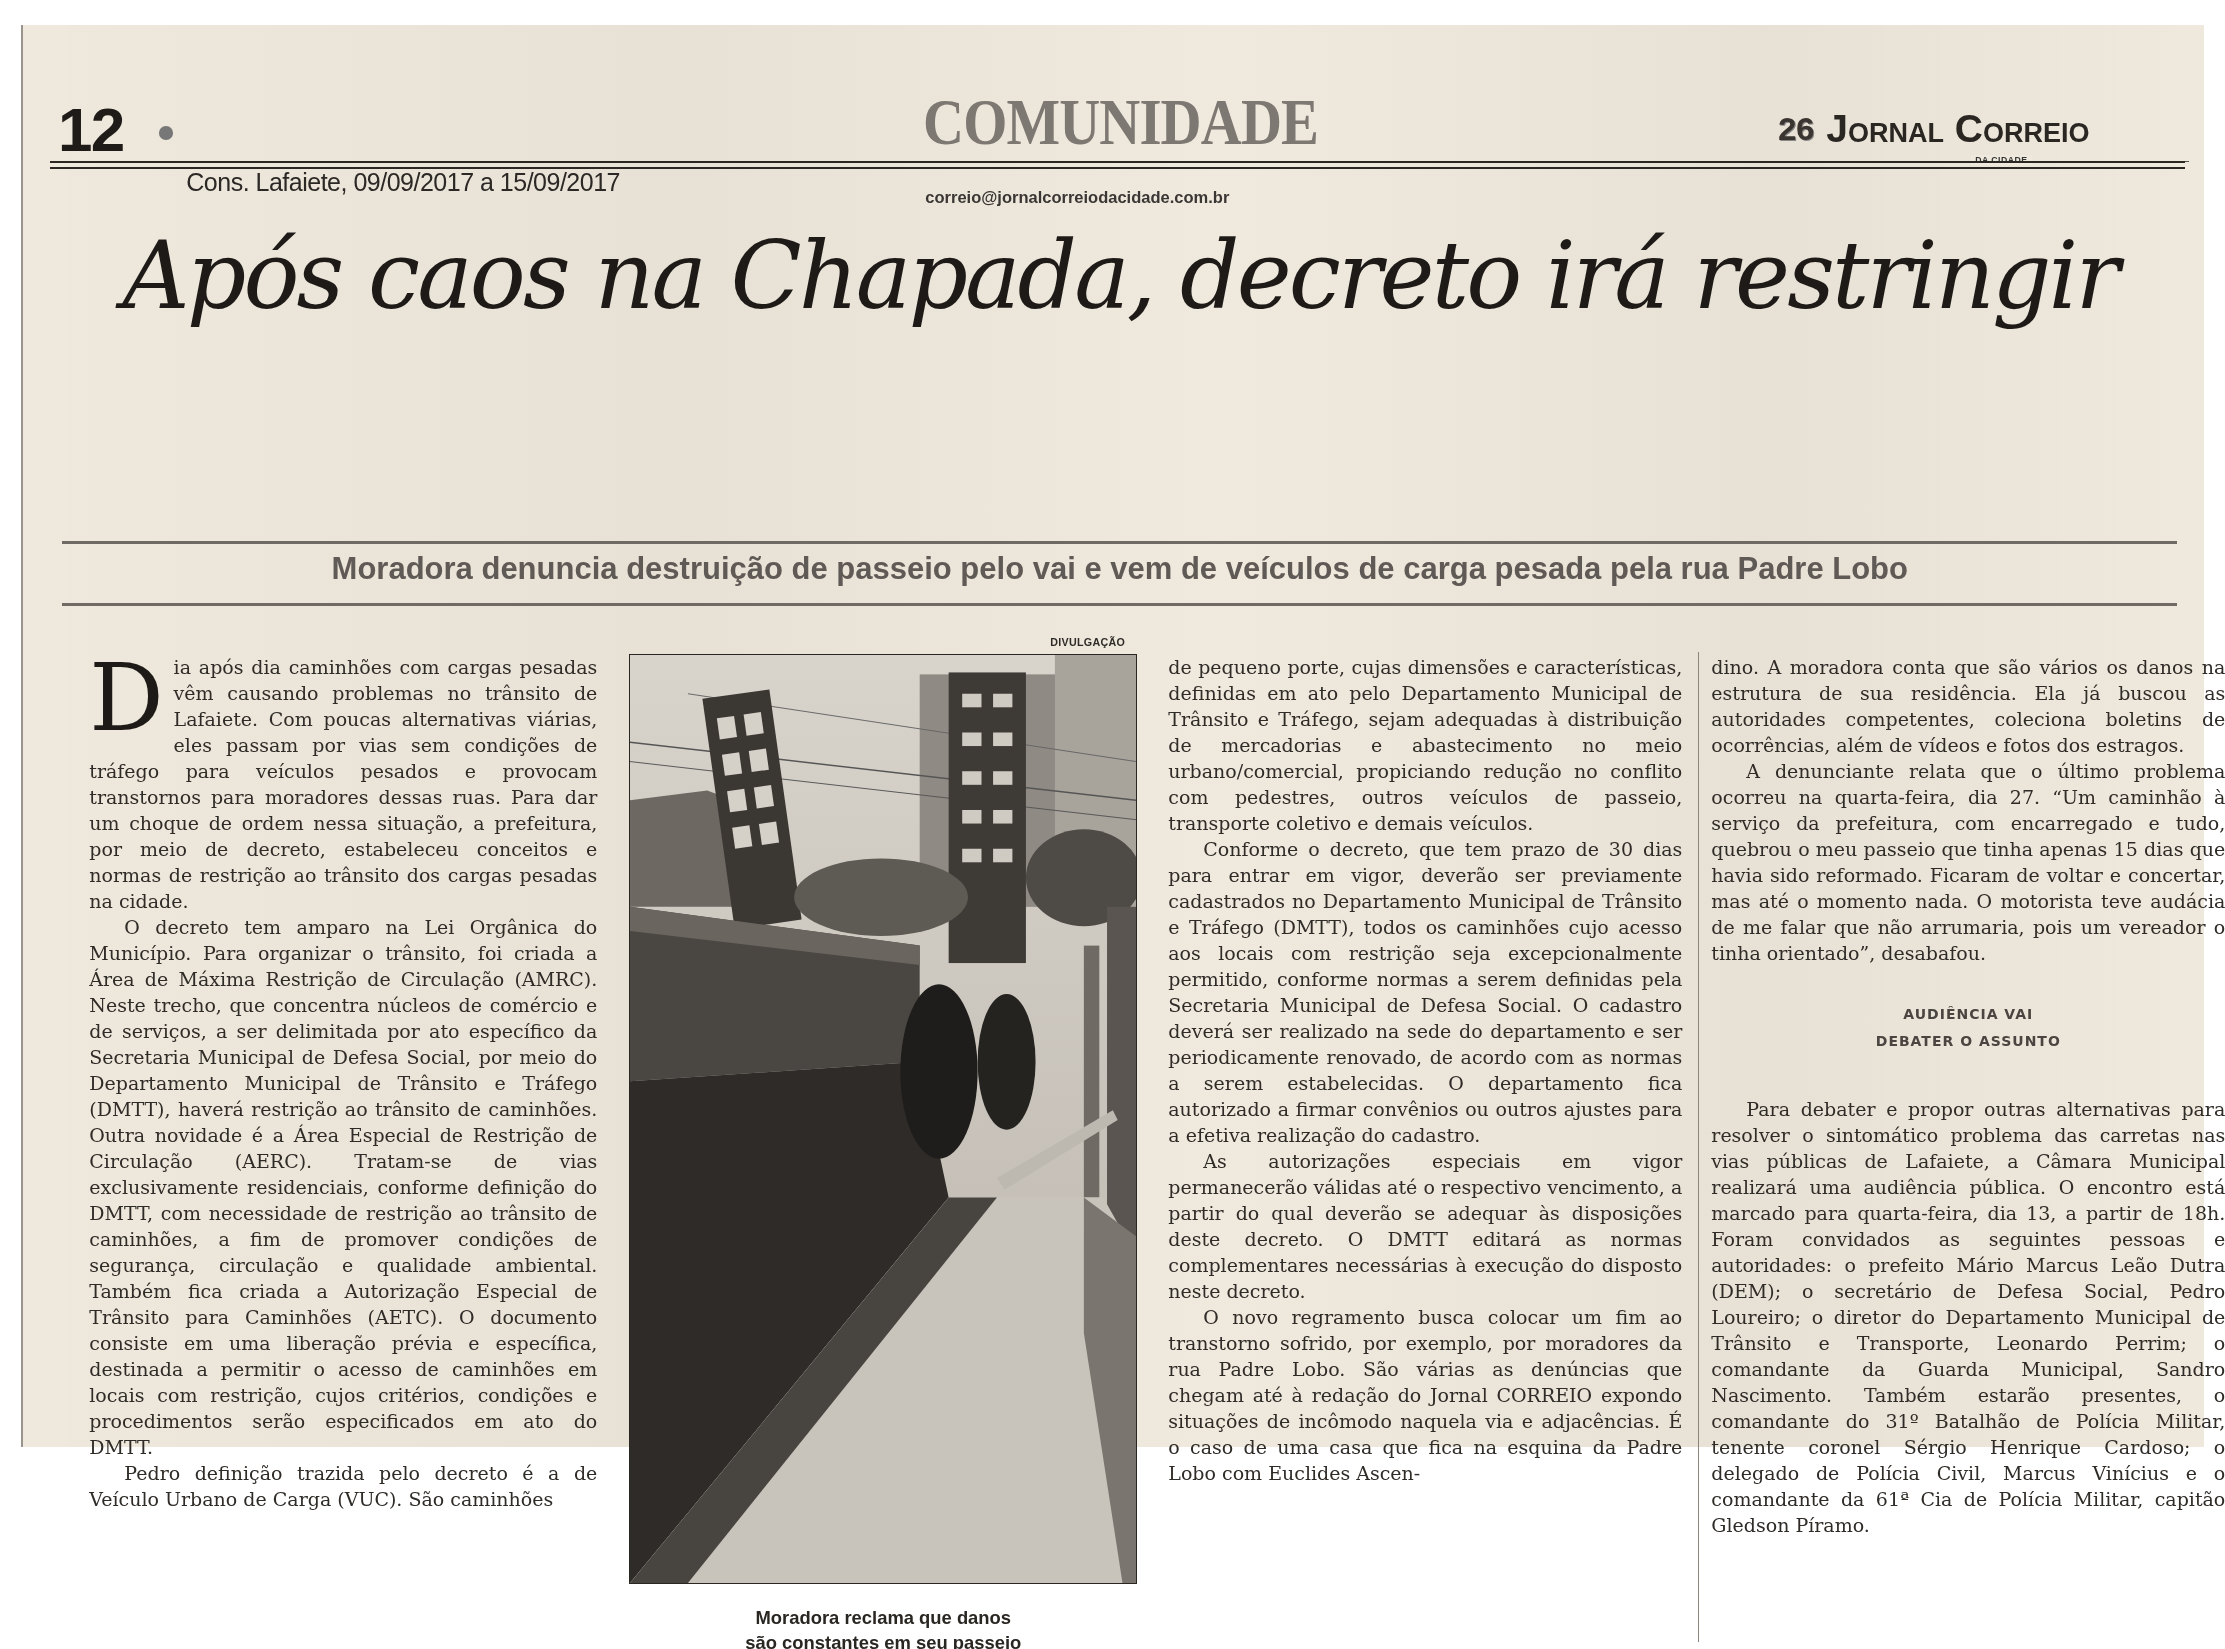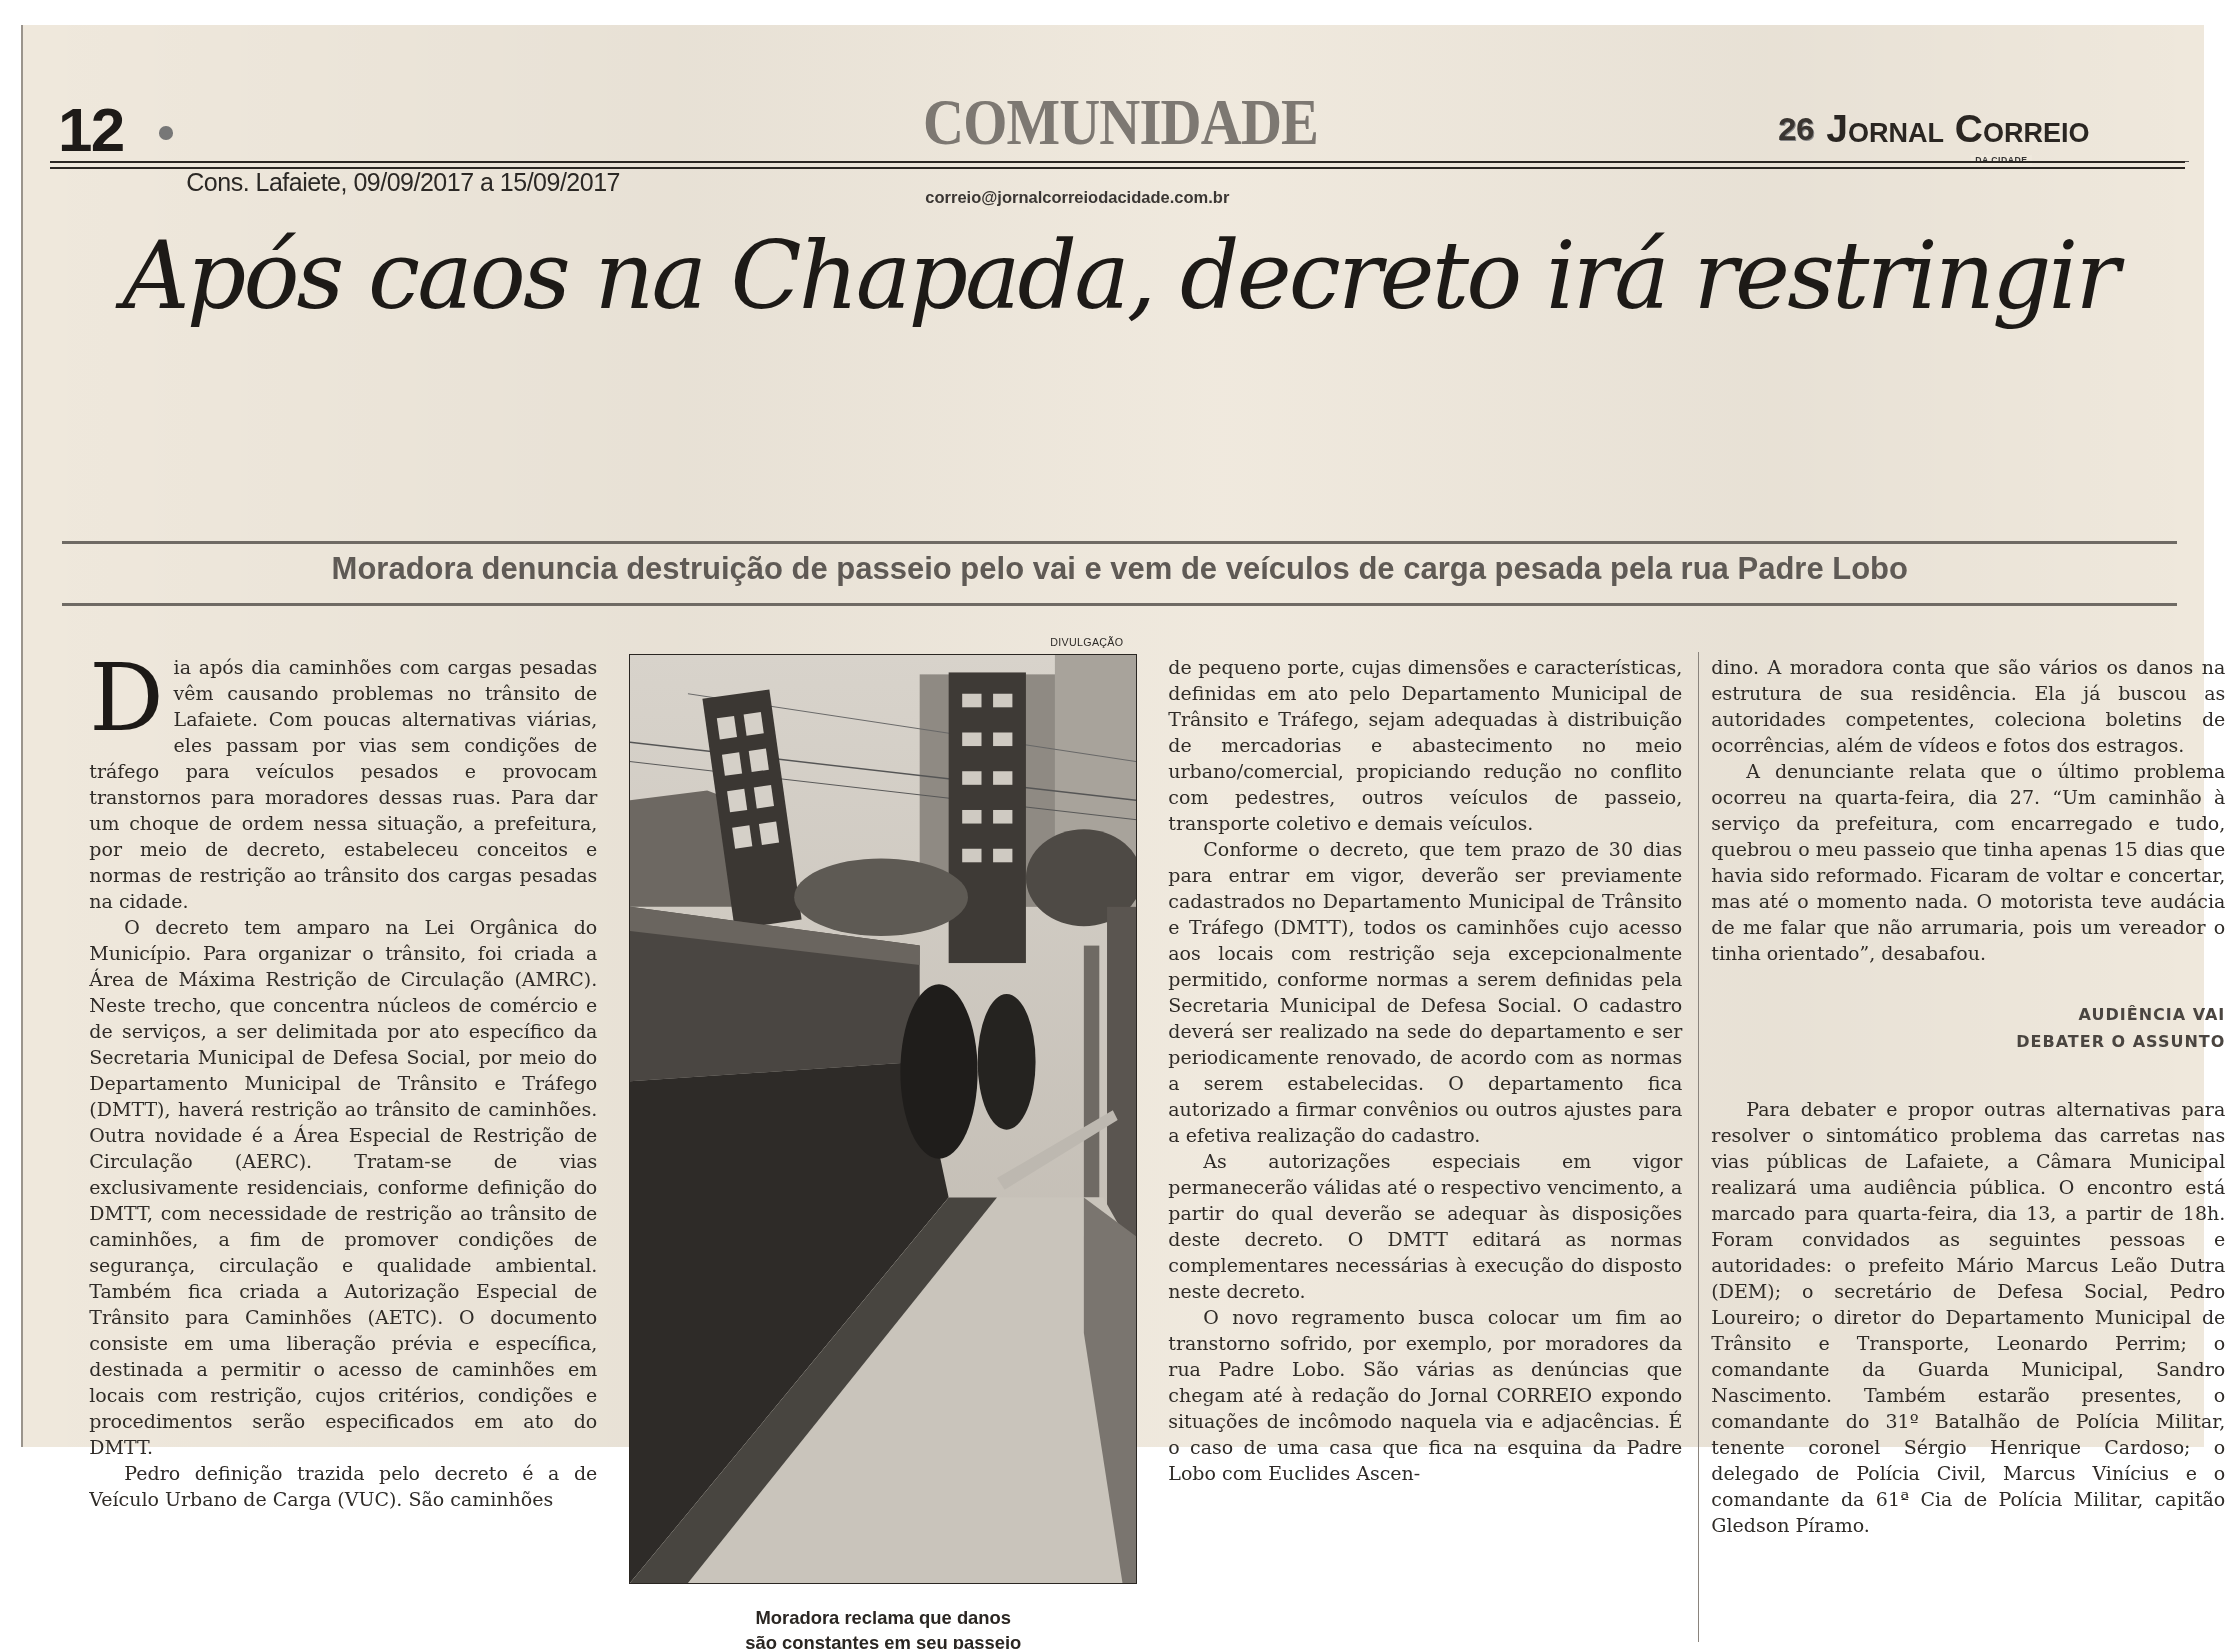--- a/index.html
+++ b/index.html
@@ -88,29 +88,29 @@
   .col3 { left: 1145px; width: 514px; }
   .col4 { left: 1688px; width: 514px; }
   .col-sep { position: absolute; left: 1675px; top: 627px; width: 1px; height: 990px; background: #8a847d; }
 
   .dropcap {
     float: left; font-family: "DejaVu Serif", serif; font-size: 93px; line-height: 76px;
     margin: 5.8px 9.7px 0 0; color: #1d1a17; font-weight: 400;
   }
 
   .subhead {
-    text-align: right; margin: 35px 0 41px 0;
-    font-family: "DejaVu Sans", sans-serif; font-weight: 900; font-size: 16px; line-height: 27px;
+    text-align: center; margin: 35px 0 41px 0;
+    font-family: "DejaVu Sans", sans-serif; font-weight: 900; font-size: 14px; line-height: 27px;
     color: #4a4540; letter-spacing: 1px;
   }
 
   
   .credit {
     position: absolute; left: 1027px; top: 611px;
-    font-family: "Liberation Sans", sans-serif; font-weight: 400; font-size: 10.7px; color: #2d2a27; letter-spacing: 0.3px;
+    font-family: "Liberation Sans", sans-serif; font-weight: 700; font-size: 10.7px; color: #2d2a27; letter-spacing: 0.3px;
   }
   .photo {
     position: absolute; left: 606px; top: 629px; width: 508px; height: 930px;
     border: 1.9px solid #2a2622; overflow: hidden; background: #9a958f;
   }
   .photo svg { display: block; width: 100%; height: 100%; }
   .caption {
     position: absolute; left: 606px; top: 1580px; width: 508px; text-align: center;
     font-family: "Liberation Sans", sans-serif; font-weight: 700; font-size: 18.4px; line-height: 25px; color: #2a2622;
   }

